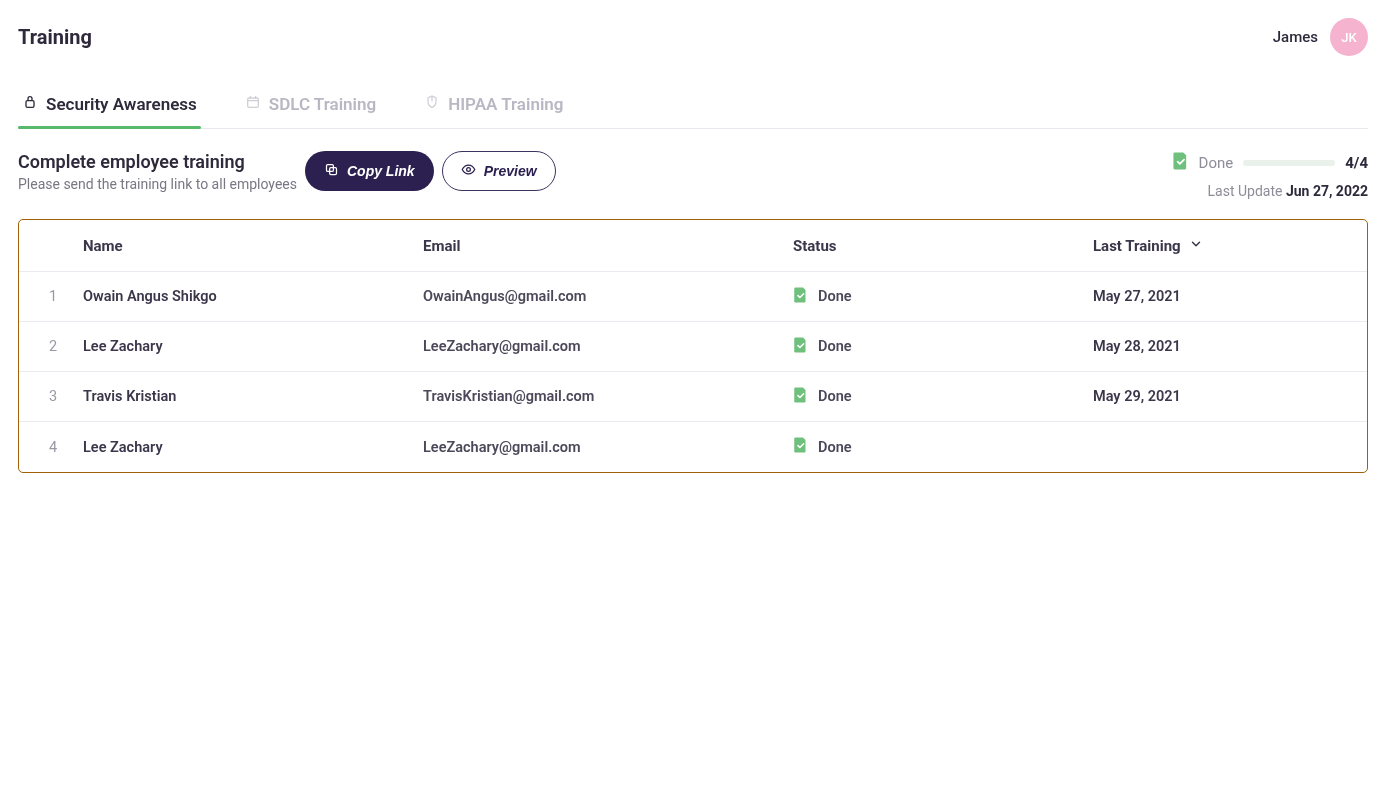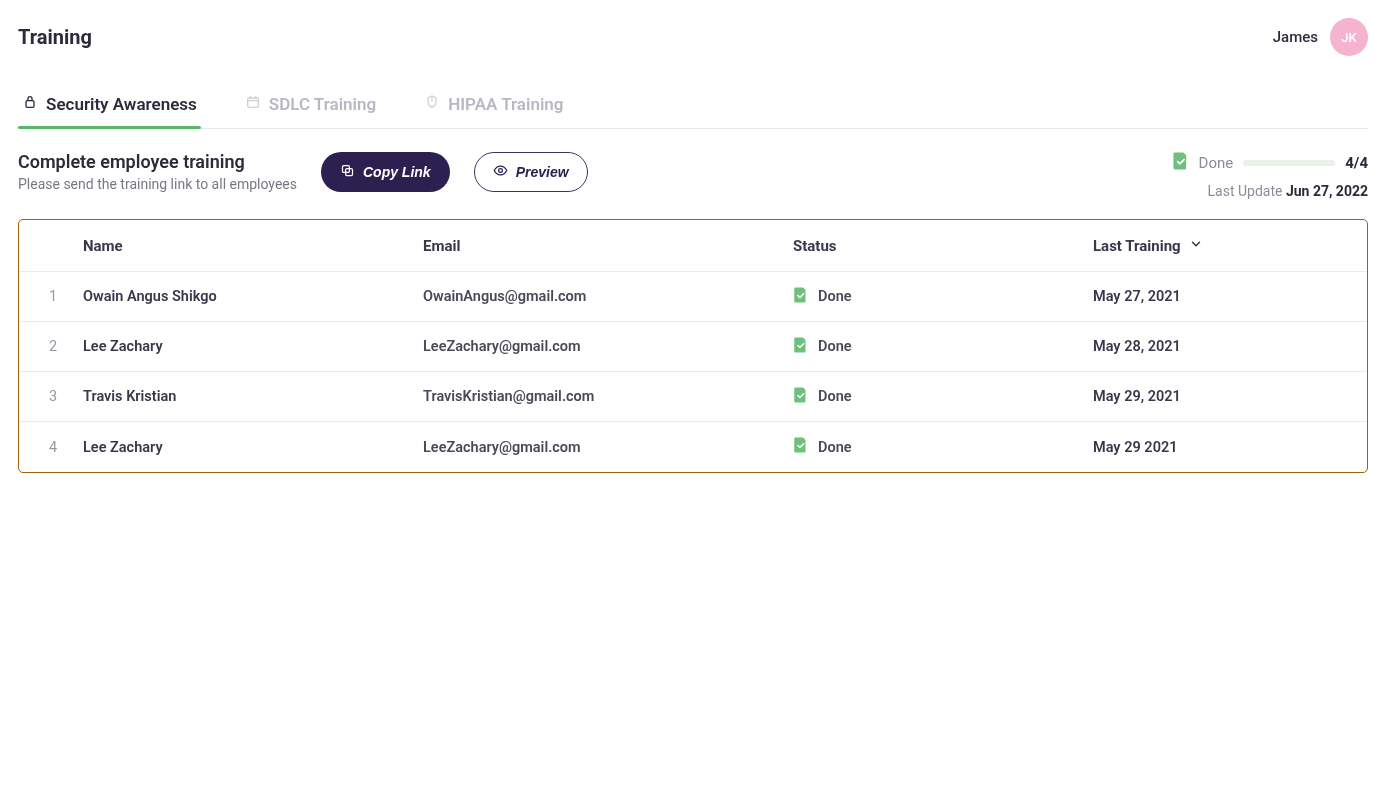--- a/index.html
+++ b/index.html
@@ -80,22 +80,22 @@
   .tab:not(.active) svg { opacity: 0.45; }
 
   .subhead {
     display: flex;
     align-items: flex-start;
     justify-content: space-between;
     margin-bottom: 20px;
   }
   .subhead-left {
     display: flex;
-    align-items: flex-end;
-    gap: 24px;
+    align-items: flex-start;
+    gap: 8px;
     flex-wrap: wrap;
   }
   .subhead-text h2 {
     font-size: 18px;
     font-weight: 600;
     color: #2e2a3b;
     margin-bottom: 4px;
   }
   .subhead-text p {
     font-size: 14px;
@@ -356,15 +356,14 @@
     <div class="col-email">LeeZachary@gmail.com</div>
     <div class="status-cell">
       <span>
         <svg viewBox="0 0 24 28">
             <path d="M4 2h12l4 4v18a2 2 0 0 1-2 2H4a2 2 0 0 1-2-2V4a2 2 0 0 1 2-2z" fill="#6fc07d"></path>
             <path d="M8 15l3 3 6-6" stroke="#fff" stroke-width="2.5" fill="none" stroke-linecap="round" stroke-linejoin="round"></path>
           </svg>
       </span>
       <span>Done</span>
     </div>
-    <div class="col-last">May 29 2021</div>
   </div>
 </div>
 
 </body></html>

